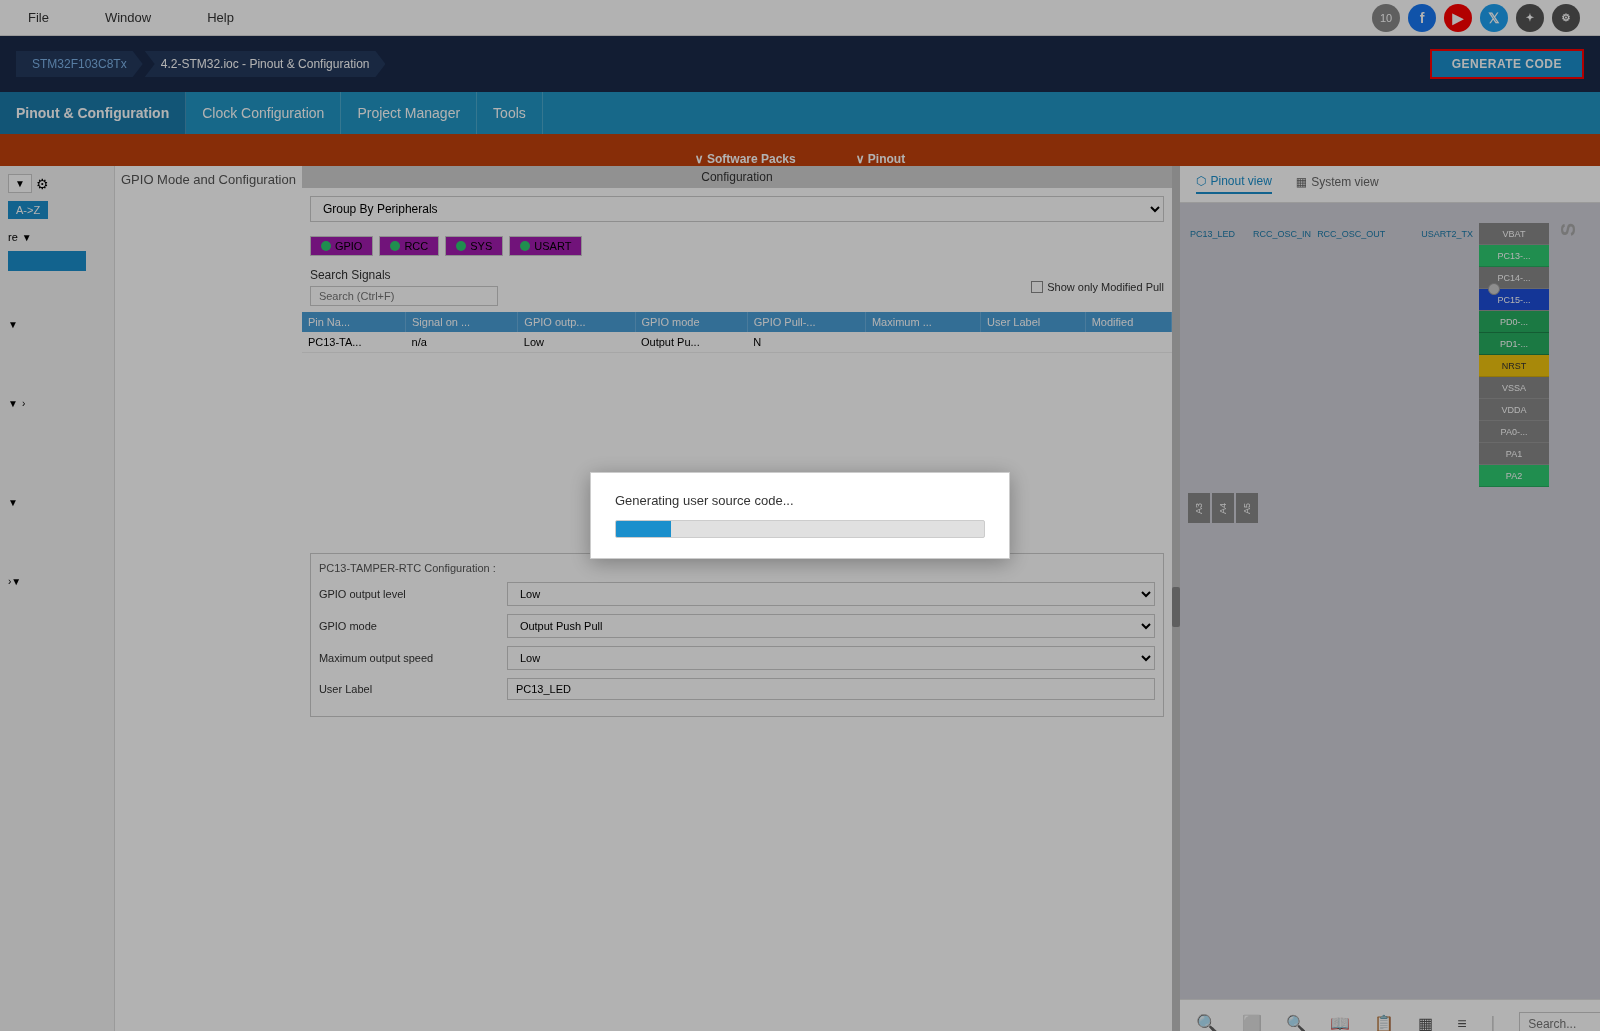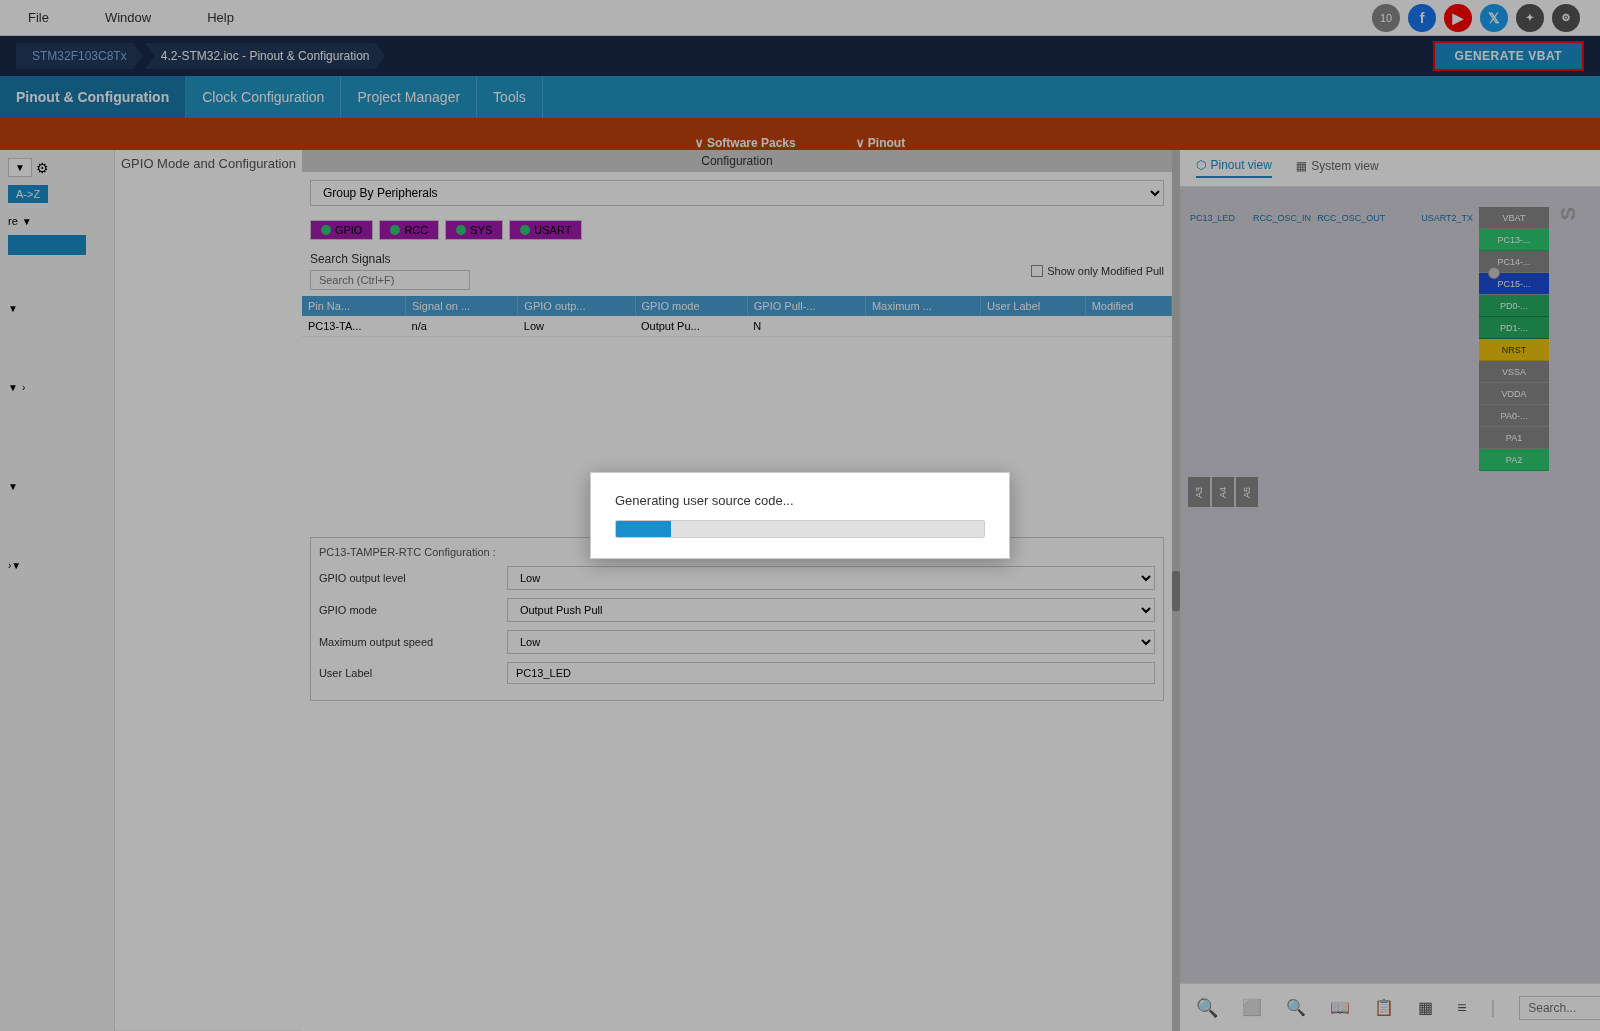--- a/index.html
+++ b/index.html
@@ -21,21 +21,21 @@
     .social-icon { width: 28px; height: 28px; border-radius: 50%; display: flex; align-items: center; justify-content: center; font-size: 14px; font-weight: bold; cursor: pointer; }
     .social-fb { background: #1877f2; color: white; }
     .social-yt { background: #ff0000; color: white; }
     .social-tw { background: #1da1f2; color: white; }
     .social-other { background: #555; color: white; font-size: 10px; }
     .social-badge { background: #888; border-radius: 50%; width: 28px; height: 28px; display: flex; align-items: center; justify-content: center; color: white; font-size: 11px; }
 
     
     .breadcrumb-bar {
       background: #1a2a4a;
-      height: 40px;
+      height: 56px;
       display: flex;
       align-items: center;
       padding: 2px 16px;
       justify-content: space-between;
     }
     .breadcrumb { display: flex; align-items: center; gap: 0; }
     .breadcrumb-item {
       background: #243a5e;
       color: #7eb3e8;
       padding: 6px 16px;
@@ -185,21 +185,21 @@
       display: flex;
       align-items: center;
       justify-content: space-between;
     }
     .search-label { font-size: 12px; color: #333; margin-bottom: 4px; }
     .search-input {
       border: 1px solid #ccc;
       padding: 3px 8px;
       font-size: 11px;
       color: #888;
-      width: 160px;
+      width: 188px;
     }
     .show-modified { display: flex; align-items: center; gap: 4px; font-size: 11px; color: #333; }
     .checkbox-style { width: 12px; height: 12px; border: 1px solid #888; }
 
     
     .gpio-table { width: 100%; border-collapse: collapse; font-size: 11px; }
     .gpio-table th {
       background: #4a9ed6;
       color: white;
       padding: 4px 6px;
@@ -400,21 +400,21 @@
     <div class="social-icon social-other">✦</div>
     <div class="social-icon social-other">⚙</div>
   </div>
 </div>
 
 <div class="breadcrumb-bar">
   <div class="breadcrumb">
     <div class="breadcrumb-item">STM32F103C8Tx</div>
     <div class="breadcrumb-item active">4.2-STM32.ioc - Pinout &amp; Configuration</div>
   </div>
-  <button class="generate-code-btn">GENERATE VBAT</button>
+  <button class="generate-code-btn">GENERATE CODE</button>
 </div>
 
 <div class="tab-nav">
   <div class="tab-item active">Pinout &amp; Configuration</div>
   <div class="tab-item">Clock Configuration</div>
   <div class="tab-item">Project Manager</div>
   <div class="tab-item">Tools</div>
 </div>
 
 <div class="sub-nav">

